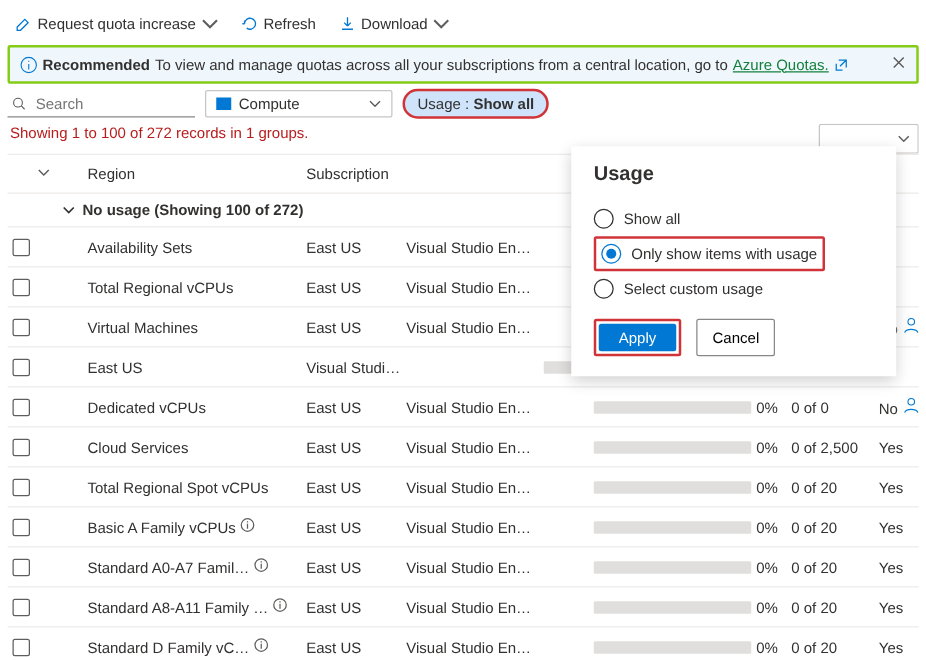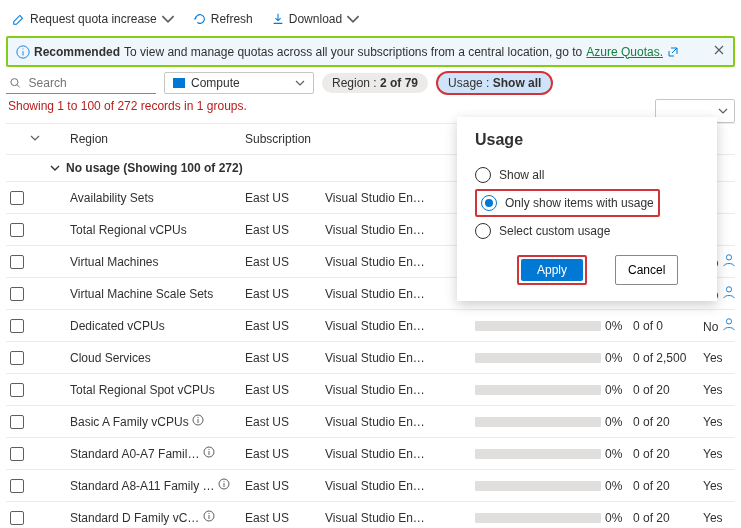--- a/index.html
+++ b/index.html
@@ -30,21 +30,21 @@
   .bar { height: 10px; background: #e1dfdd; border-radius: 1px; }
   .info { color: #605e5c; display: inline-flex; }
   .person { width: 14px; height: 14px; color: #0078d4; }
   .popup { position: absolute; left: 451px; top: -6px; width: 260px; background: #fff; box-shadow: 0 4px 12px rgba(0,0,0,0.2); padding: 14px 18px 16px 18px; z-index: 5; }
   .popup h3 { margin: 0 0 12px 0; font-size: 16px; font-weight: 600; }
   .radio-row { display: flex; align-items: center; gap: 8px; padding: 6px 0; cursor: pointer; }
   .radio { width: 16px; height: 16px; border: 1px solid #323130; border-radius: 50%; display: flex; align-items: center; justify-content: center; flex: 0 0 16px; }
   .radio.sel { border-color: #0078d4; }
   .radio.sel::after { content: ""; width: 8px; height: 8px; background: #0078d4; border-radius: 50%; }
   .hl { border: 2px solid #d13438; padding: 2px 4px; border-radius: 2px; }
-  .pactions { display: flex; gap: 28px; margin-top: 10px; margin-left: 42px; }
+  .pactions { display: flex; gap: 12px; margin-top: 10px; }
   .apply { background: #0078d4; color: #fff; border: none; padding: 4px 16px; border-radius: 2px; cursor: pointer; font-size: 12px; }
   .cancel { background: #fff; border: 1px solid #8a8886; padding: 4px 12px; border-radius: 2px; cursor: pointer; font-size: 12px; }
   .sort-dd { float: right; border: 1px solid #c8c6c4; width: 80px; height: 24px; border-radius: 2px; display: flex; align-items: center; justify-content: flex-end; padding-right: 6px; cursor: pointer; }
 </style>
 </head>
 <body>
 
 <div class="toolbar">
   <div class="tbtn">
     <svg viewBox="0 0 16 16">
@@ -98,23 +98,20 @@
       </svg>
     <input placeholder="Search" style="">
   </div>
   <div class="compute">
     <span class="sq"></span>
     <span>Compute</span>
     <svg class="chev" style="margin-left:auto" viewBox="0 0 10 10">
         <path d="M1 3l4 4 4-4" fill="none" stroke="#605e5c" stroke-width="1.2"></path>
       </svg>
   </div>
-  <div class="pill pill-region">
-    <span>Region : </span><b>2 of 79</b>
-  </div>
   <div class="pill pill-usage">
     <span>Usage : </span><b>Show all</b>
   </div>
 </div>
 
 <div style="overflow:hidden">
   <div class="records" style="float:left">Showing 1 to 100 of 272 records in 1 groups.</div>
   <div class="sort-dd">
     <svg class="chev" viewBox="0 0 10 10">
         <path d="M1 3l4 4 4-4" fill="none" stroke="#605e5c" stroke-width="1.2"></path>
@@ -197,21 +194,20 @@
         <div class="cell">No <svg class="person" viewBox="0 0 16 16">
             <circle cx="8" cy="5" r="3" fill="none" stroke="#0078d4"></circle>
             <path d="M2 15c1-4 11-4 12 0" fill="none" stroke="#0078d4"></path>
           </svg></div>
       </div>
       <div class="row">
         <div>
           <div class="cb"></div>
         </div>
         <div></div>
-        <div class="cell">Virtual Machine Scale Sets</div>
         <div class="cell">East US</div>
         <div class="cell">Visual Studio En…</div>
         <div></div>
         <div class="cell">
           <div class="bar"></div>
         </div>
         <div class="cell">0%</div>
         <div class="cell">0 of 2,500</div>
         <div class="cell">No <svg class="person" viewBox="0 0 16 16">
             <circle cx="8" cy="5" r="3" fill="none" stroke="#0078d4"></circle>

